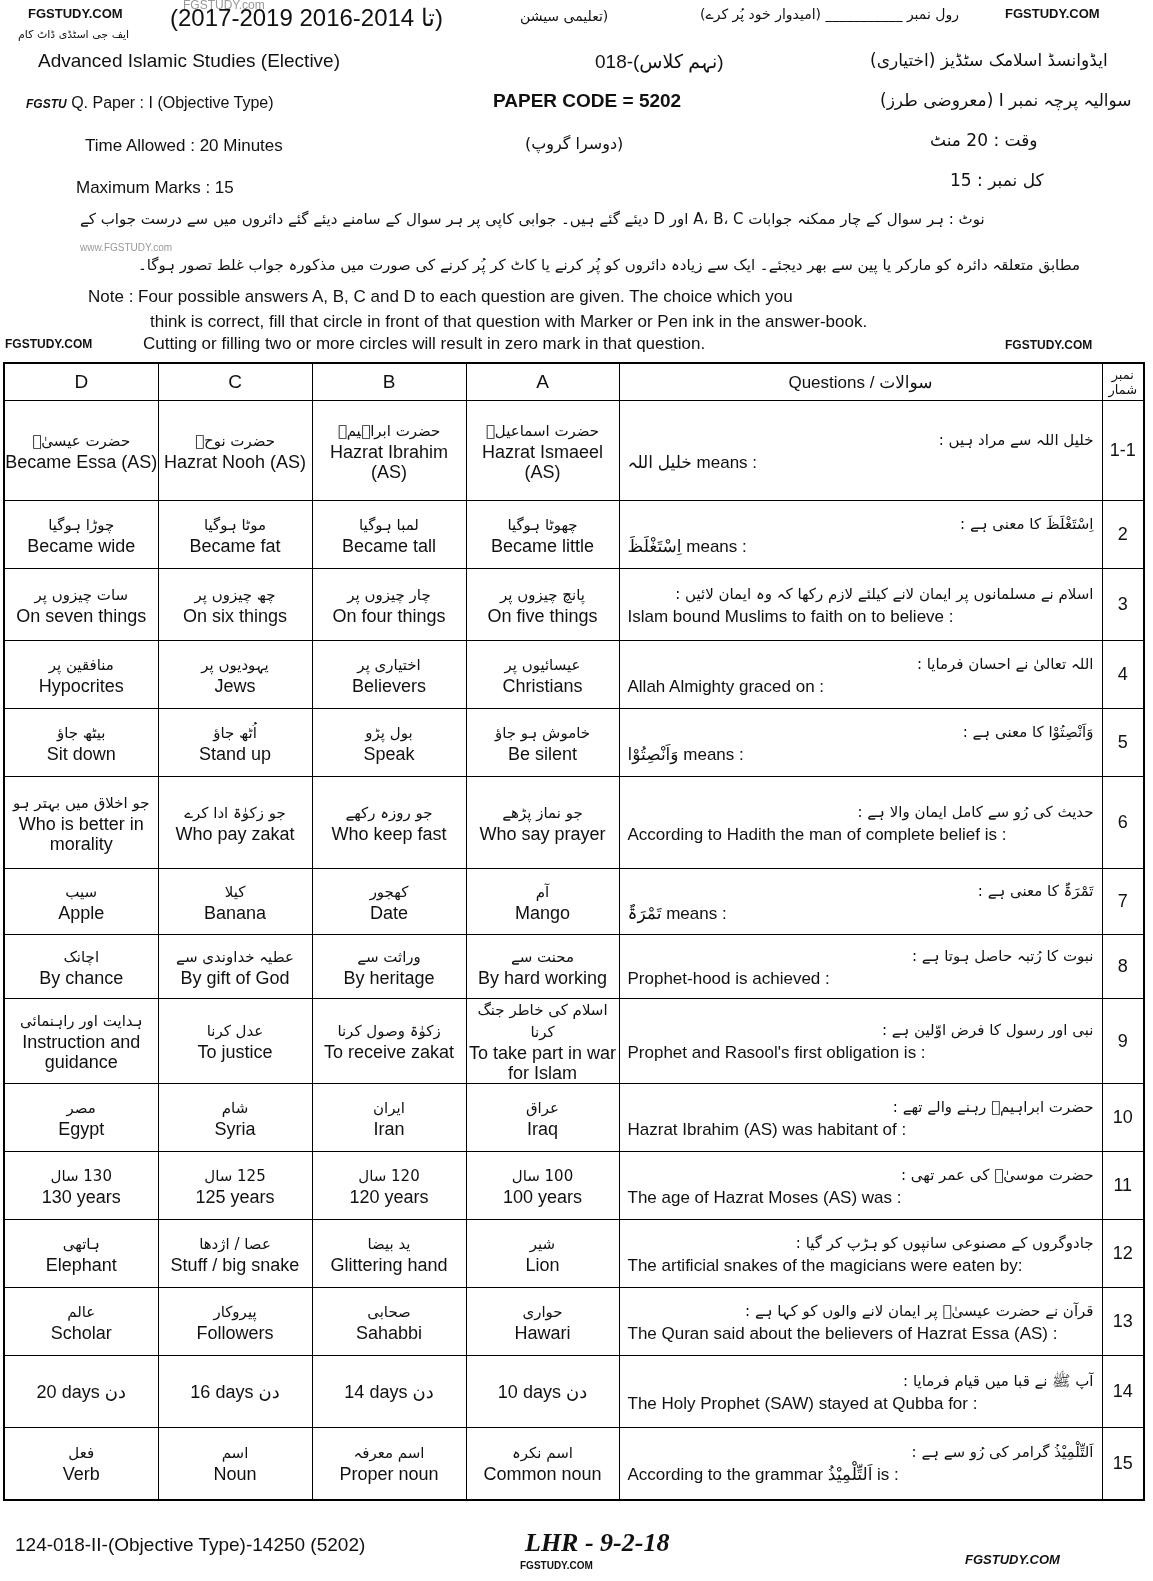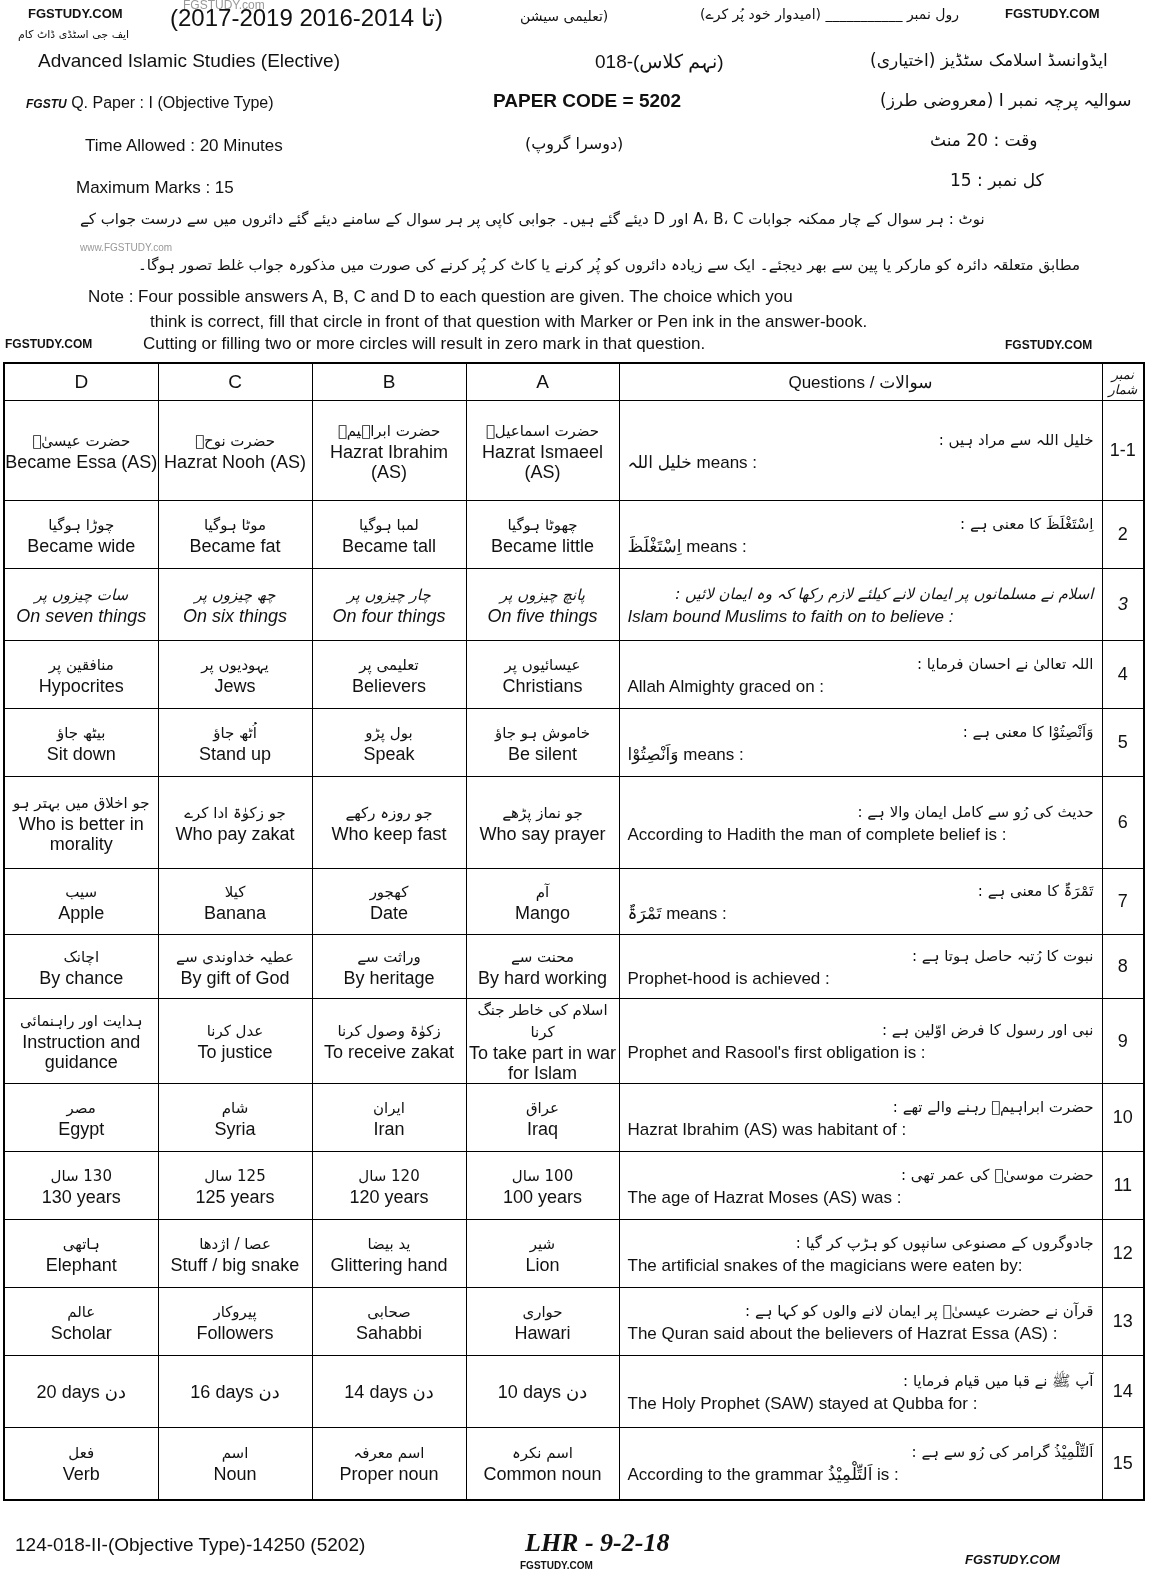--- a/index.html
+++ b/index.html
@@ -72,21 +72,21 @@
     <col style="width:483px">
       <col style="width:42px">
   </colgroup>
   <thead>
     <tr>
       <th>D</th>
       <th>C</th>
       <th>B</th>
       <th>A</th>
       <th style="font-size:17px;">Questions / سوالات</th>
-      <th class="urdu" style="font-size:13px;font-style:italic;">نمبر شمار</th>
+      <th class="urdu" style="font-size:13px;">نمبر شمار</th>
     </tr>
   </thead>
   <tbody id="mcq-body">
       <tr style="height: 100px;">
         <td class="opt">
           <span class="u">حضرت عیسیٰؑ</span>
           <span class="e">Became Essa (AS)</span>
         </td>
         <td class="opt">
           <span class="u">حضرت نوحؑ</span>
@@ -122,21 +122,21 @@
         <td class="opt">
           <span class="u">چھوٹا ہوگیا</span>
           <span class="e">Became little</span>
         </td>
         <td class="q">
           <span class="u">اِسْتَغْلَظَ کا معنی ہے :</span>
           <span class="e">اِسْتَغْلَظَ means :</span>
         </td>
         <td class="num">2</td>
       </tr>
-      <tr style="height: 72px; font-style: italic;">
+      <tr style="height: 72px;">
         <td class="opt">
           <span class="u">سات چیزوں پر</span>
           <span class="e">On seven things</span>
         </td>
         <td class="opt">
           <span class="u">چھ چیزوں پر</span>
           <span class="e">On six things</span>
         </td>
         <td class="opt">
           <span class="u">چار چیزوں پر</span>
@@ -155,21 +155,21 @@
       <tr style="height: 68px;">
         <td class="opt">
           <span class="u">منافقین پر</span>
           <span class="e">Hypocrites</span>
         </td>
         <td class="opt">
           <span class="u">یہودیوں پر</span>
           <span class="e">Jews</span>
         </td>
         <td class="opt">
-          <span class="u">تعلیمی پر</span>
+          <span class="u">اختیاری پر</span>
           <span class="e">Believers</span>
         </td>
         <td class="opt">
           <span class="u">عیسائیوں پر</span>
           <span class="e">Christians</span>
         </td>
         <td class="q">
           <span class="u">اللہ تعالیٰ نے احسان فرمایا :</span>
           <span class="e">Allah Almighty graced on :</span>
         </td>

